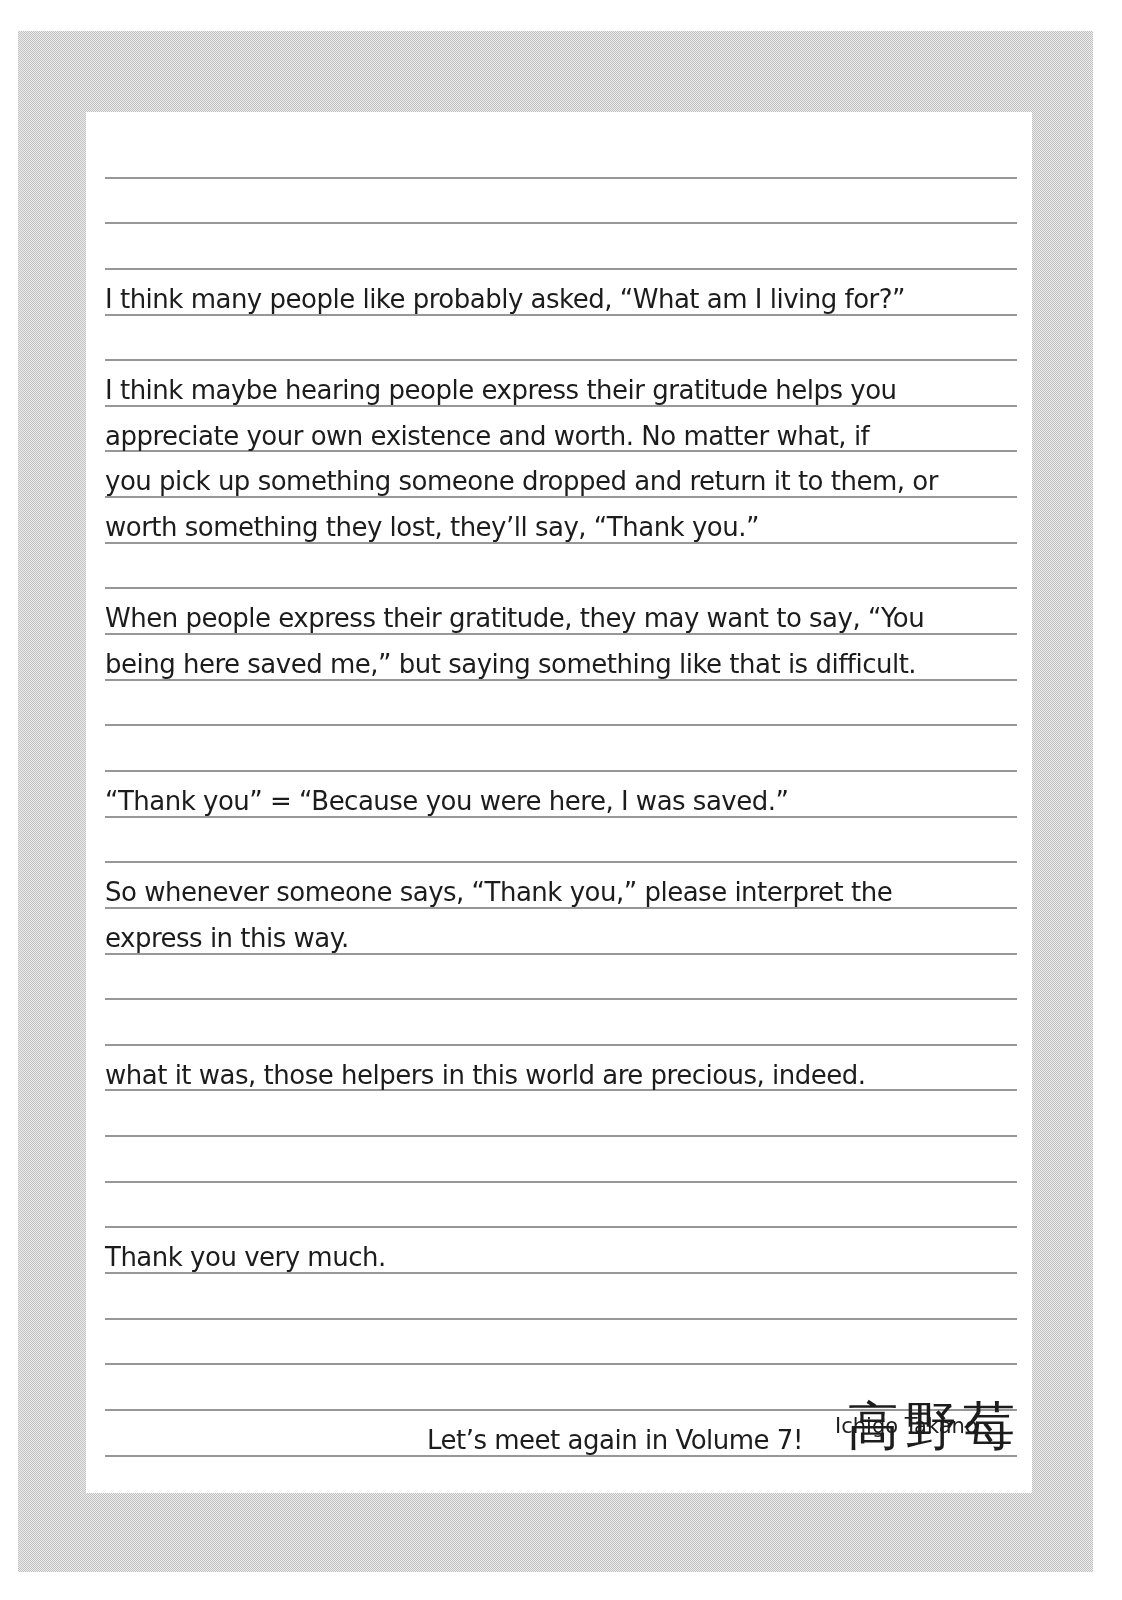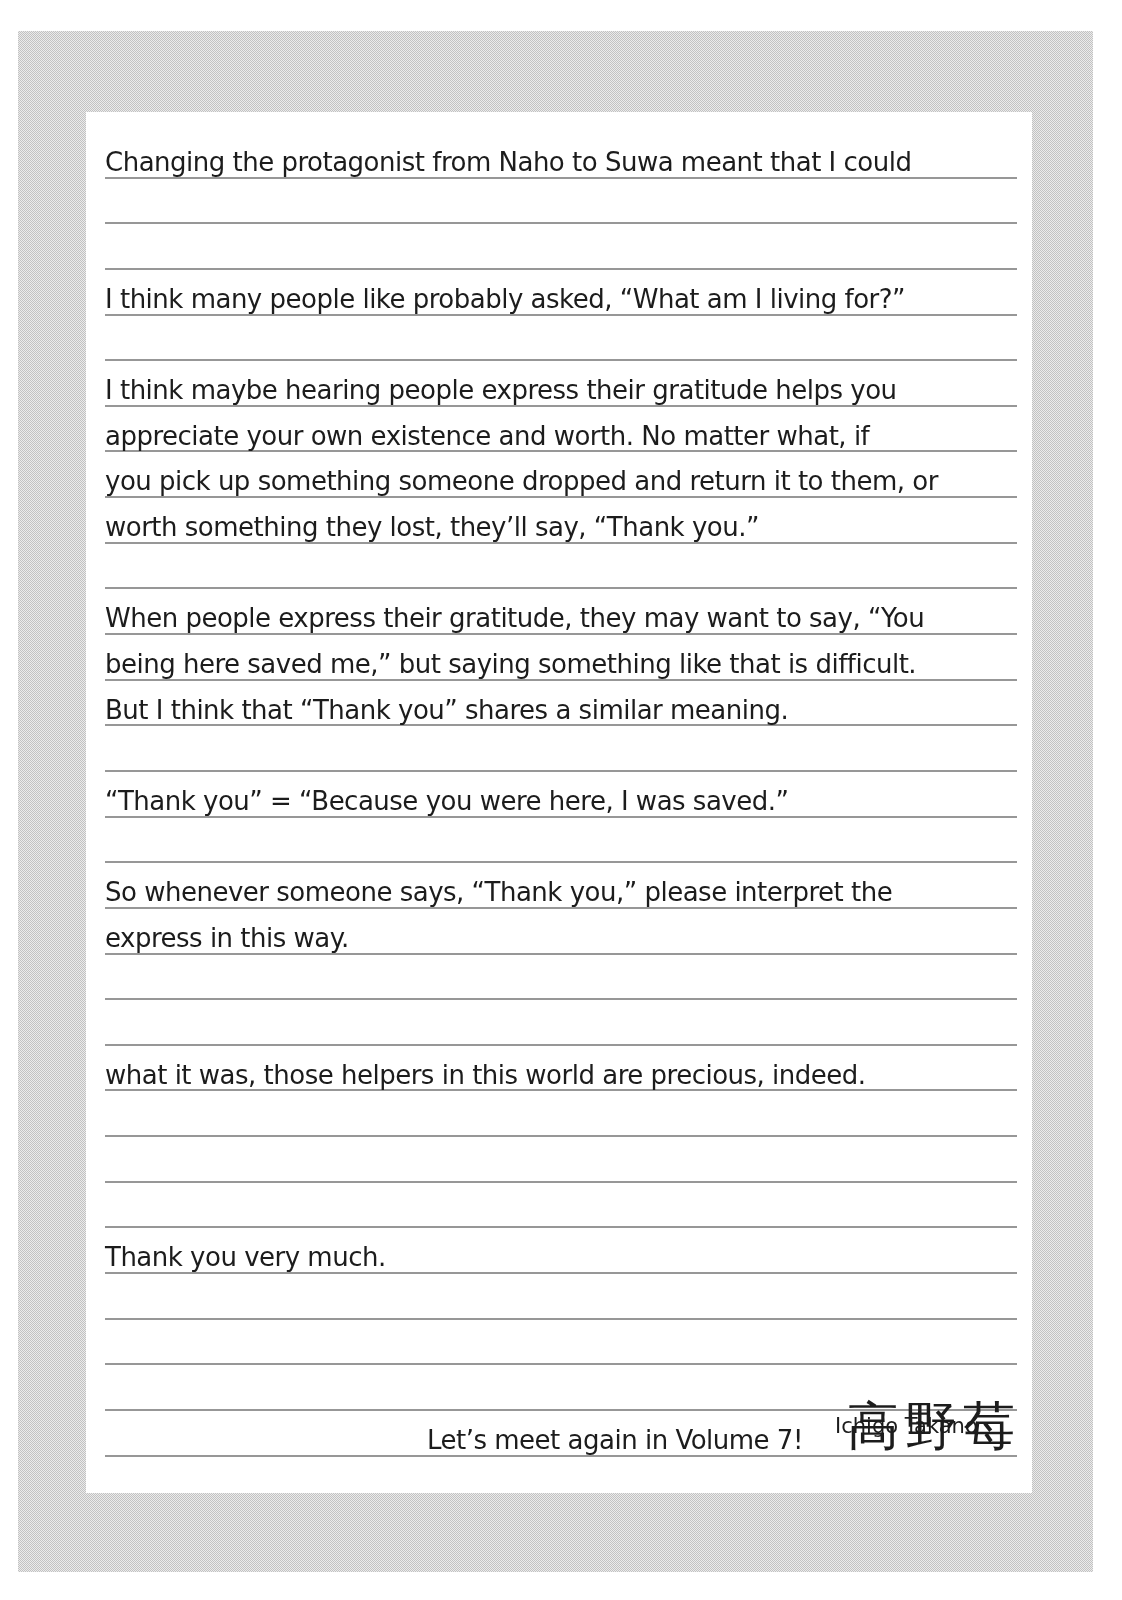--- a/index.html
+++ b/index.html
@@ -85,29 +85,27 @@
   }
 </style>
 </head>
 <body>
 
 <div class="page">
   <div class="frame"></div>
   <div class="paper">
     <div class="ruled"></div>
 
-    <div class="tl" style="--i:0">Changing the protagonist from Naho to Suwa meant that I could</div>
     <div class="tl" style="--i:3">I think many people like probably asked, “What am I living for?”</div>
     <div class="tl" style="--i:5">I think maybe hearing people express their gratitude helps you</div>
     <div class="tl" style="--i:6">appreciate your own existence and worth. No matter what, if</div>
     <div class="tl" style="--i:7">you pick up something someone dropped and return it to them, or</div>
     <div class="tl" style="--i:8">worth something they lost, they’ll say, “Thank you.”</div>
     <div class="tl" style="--i:10">When people express their gratitude, they may want to say, “You</div>
     <div class="tl" style="--i:11">being here saved me,” but saying something like that is difficult.</div>
-    <div class="tl" style="--i:12">But I think that “Thank you” shares a similar meaning.</div>
     <div class="tl" style="--i:16">So whenever someone says, “Thank you,” please interpret the</div>
     <div class="tl" style="--i:14">“Thank you” = “Because you were here, I was saved.”</div>
     <div class="tl" style="--i:17">express in this way.</div>
     <div class="tl" style="--i:20">what it was, those helpers in this world are precious, indeed.</div>
     <div class="tl" style="--i:24">Thank you very much.</div>
 
     <div class="tl small" style="--i:27">
       <span class="author-romaji">Ichigo Takano</span>
     </div>
 

